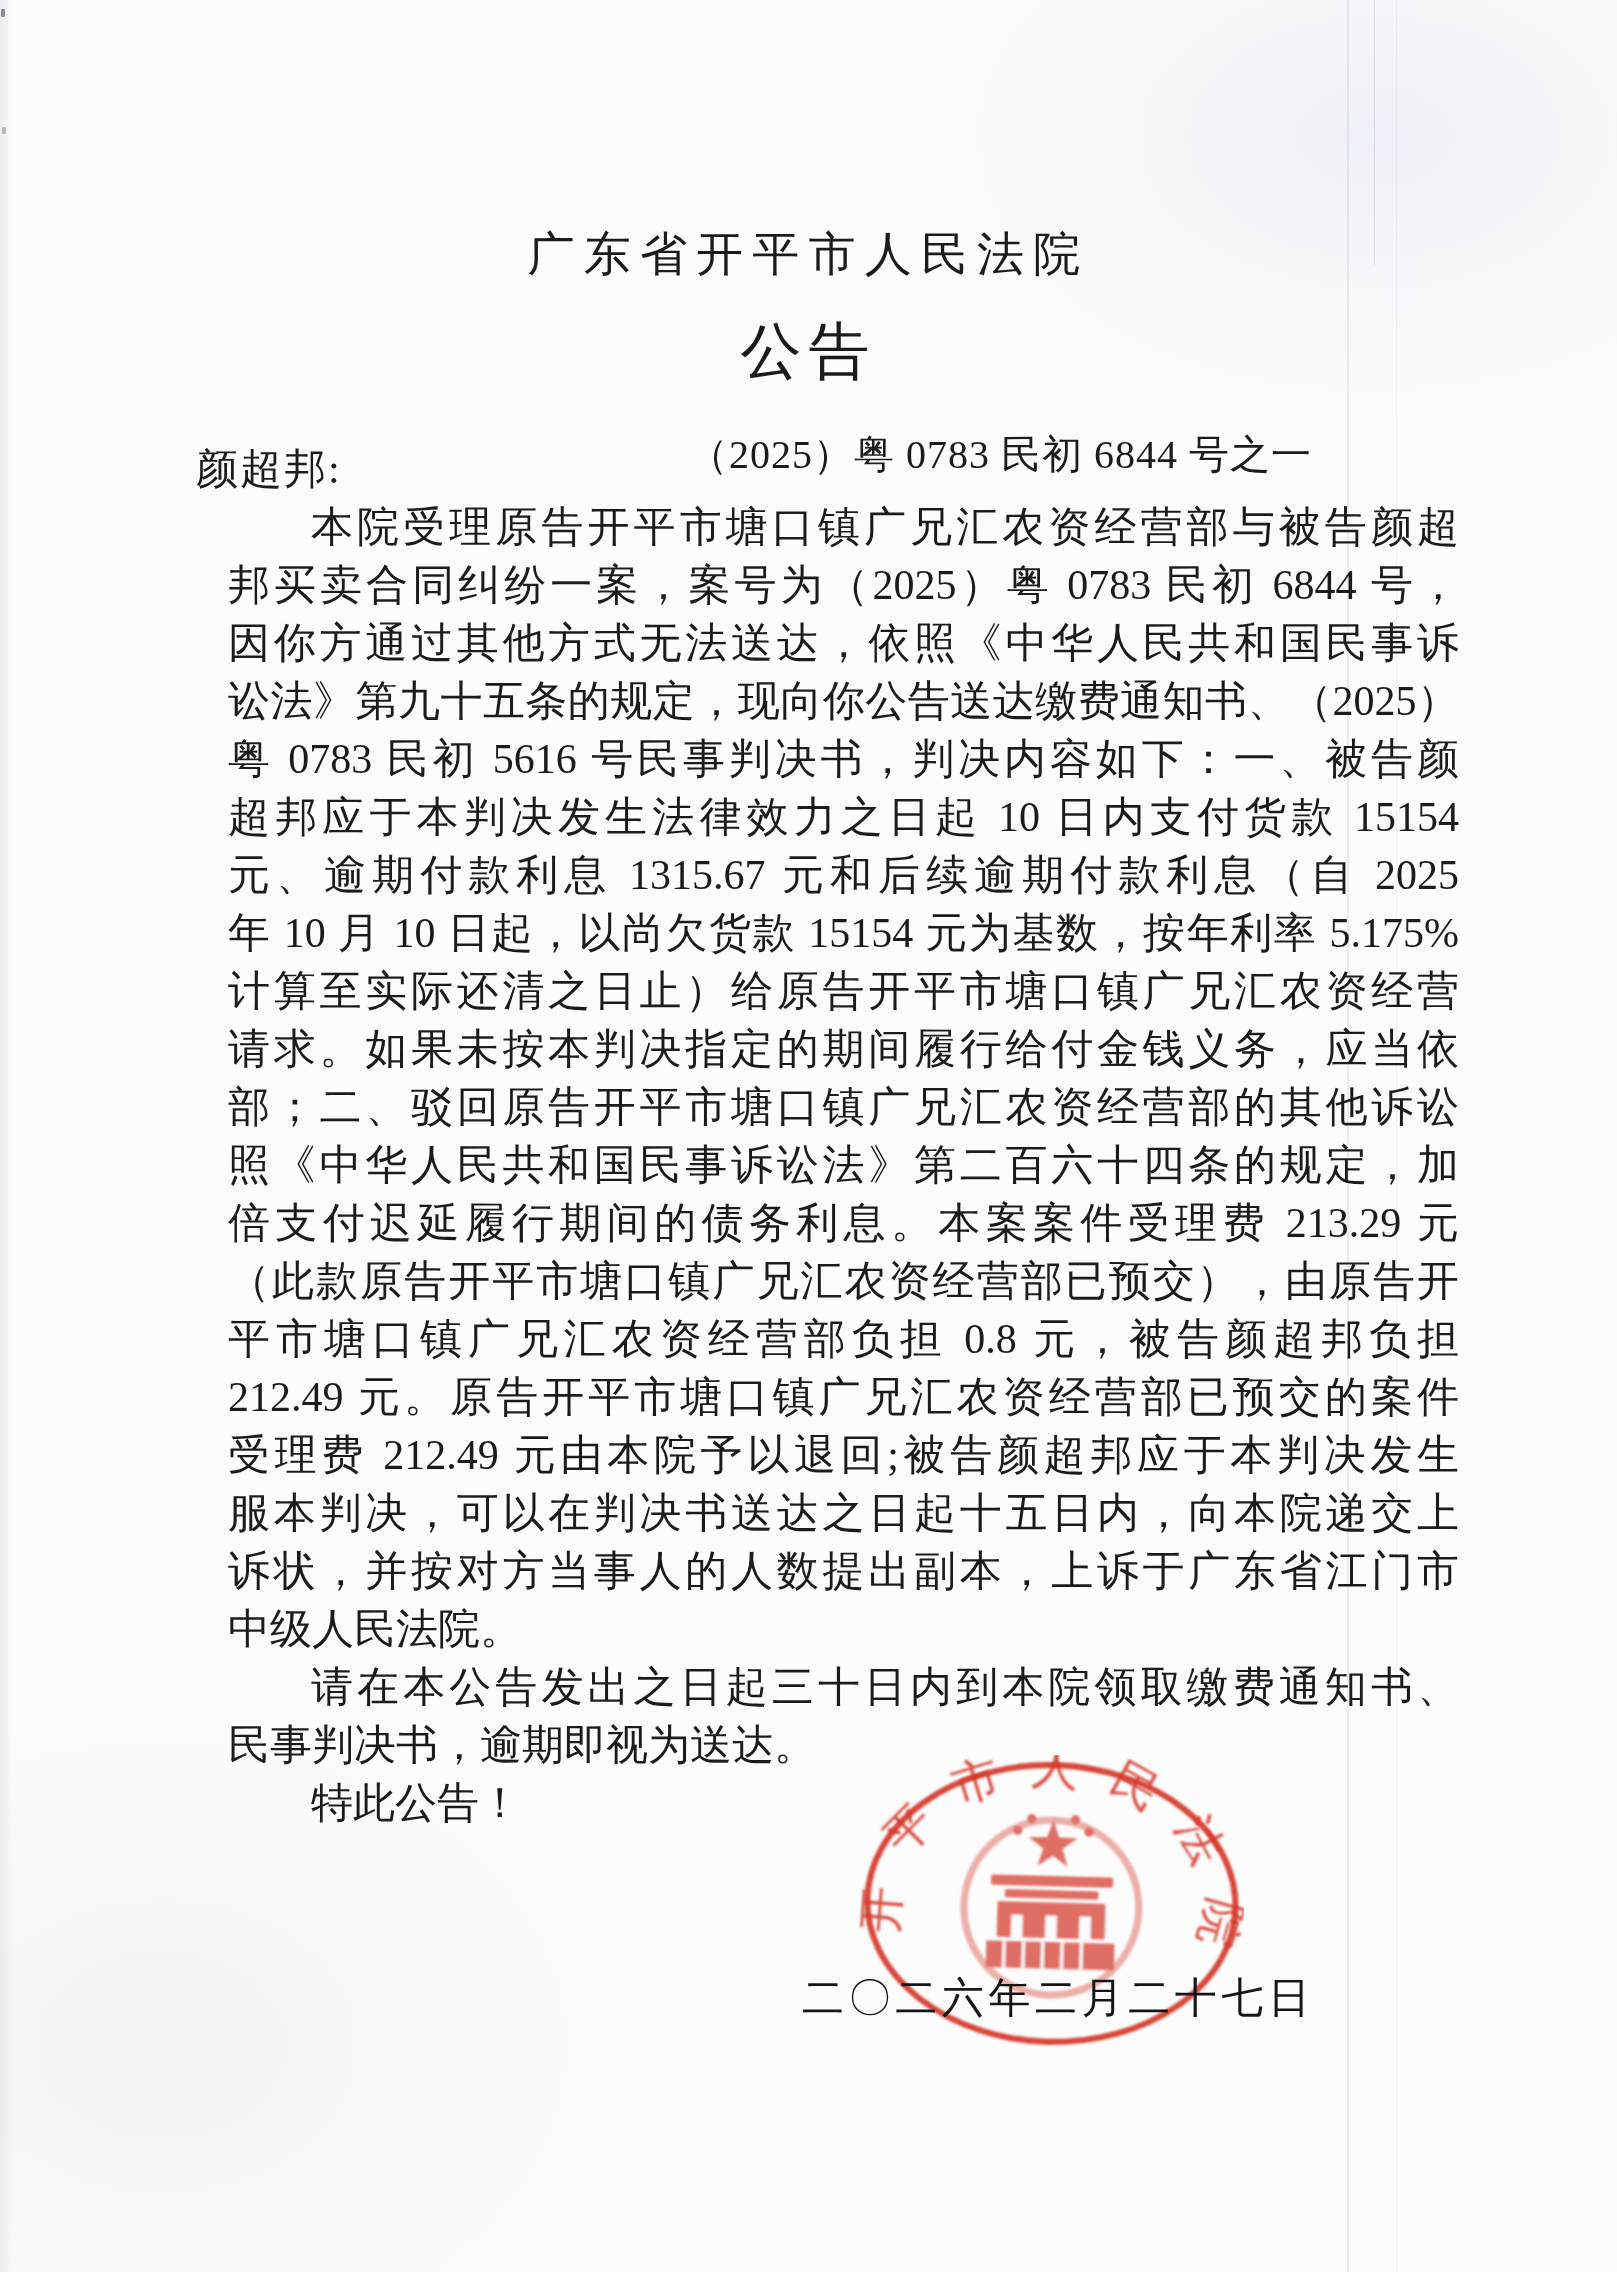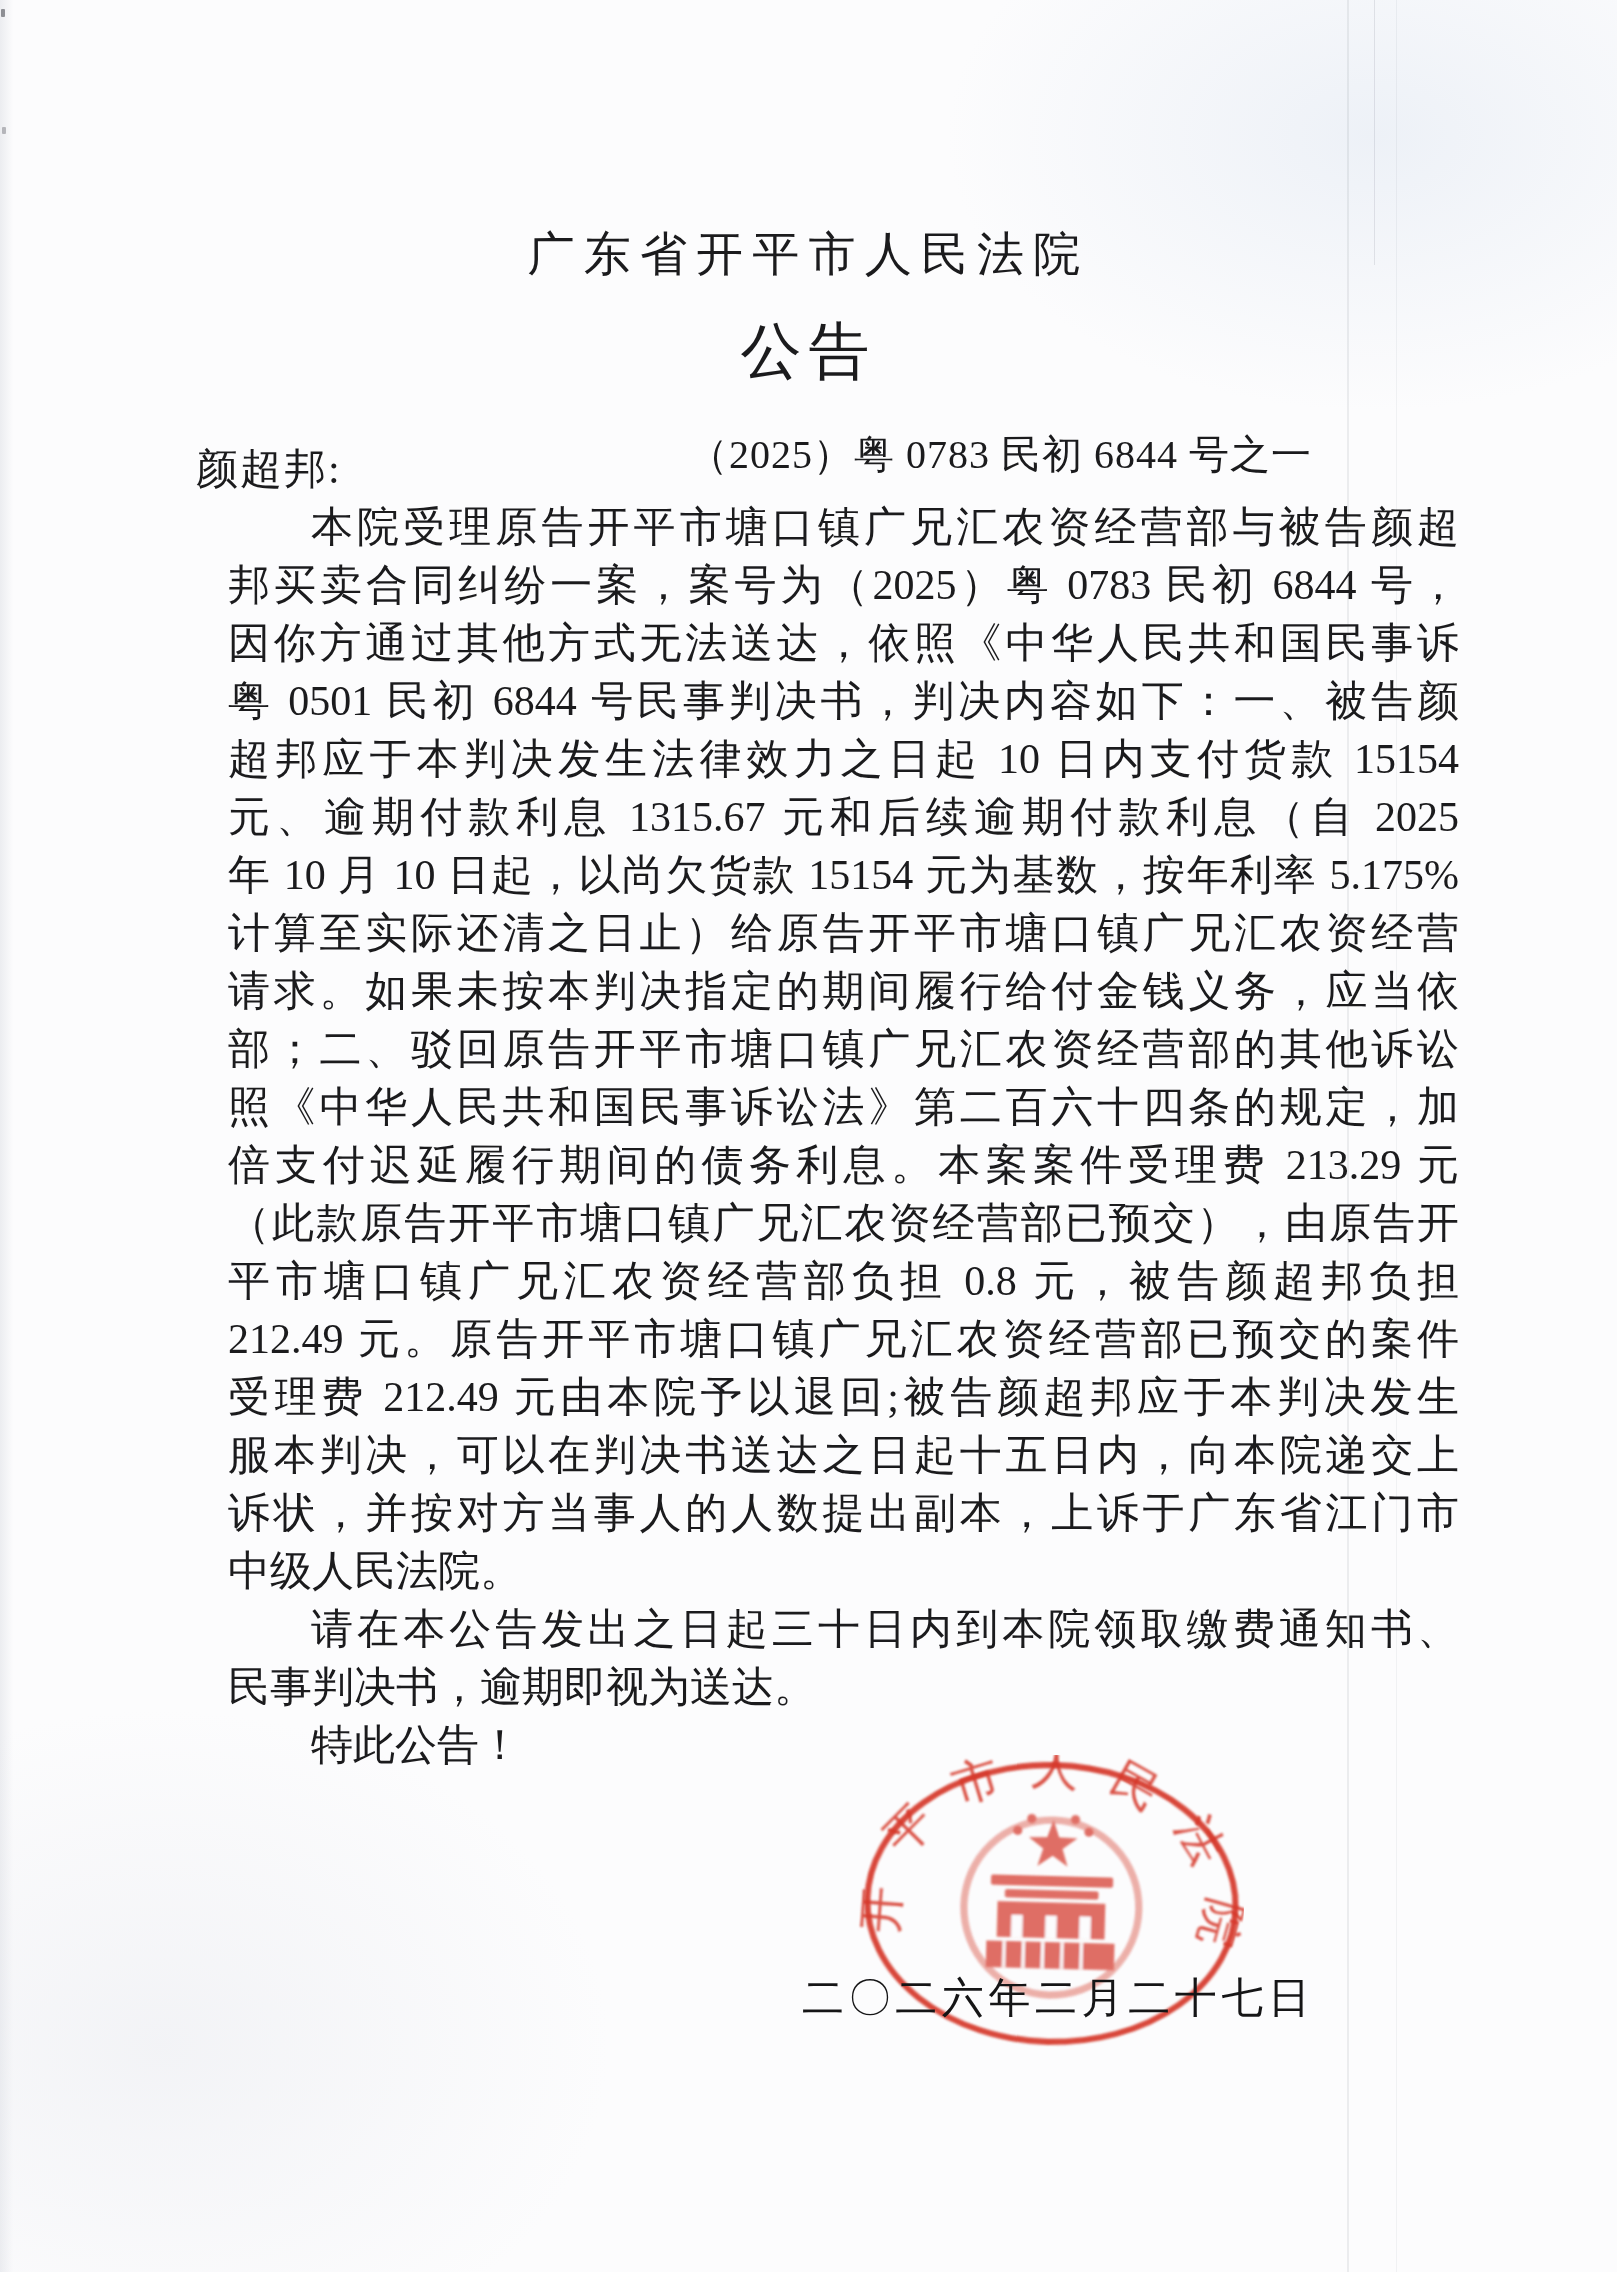--- a/index.html
+++ b/index.html
@@ -76,21 +76,22 @@
 
   <div class="court-title">广东省开平市人民法院</div>
   <div class="doc-type">公告</div>
   <div class="case-number">（2025）粤 0783 民初 6844 号之一</div>
   <div class="addressee">颜超邦:</div>
 
   <div class="body-block">
     <div class="line indent">本院受理原告开平市塘口镇广兄汇农资经营部与被告颜超</div>
     <div class="line">邦买卖合同纠纷一案，案号为（2025）粤 0783 民初 6844 号，</div>
     <div class="line">因你方通过其他方式无法送达，依照《中华人民共和国民事诉</div>
-    <div class="line">粤 0501 民初 6844 号民事判决书，判决内容如下：一、被告颜</div>
+    <div class="line">讼法》第九十五条的规定，现向你公告送达缴费通知书、（2025）</div>
+    <div class="line">粤 0783 民初 5616 号民事判决书，判决内容如下：一、被告颜</div>
     <div class="line">超邦应于本判决发生法律效力之日起 10 日内支付货款 15154</div>
     <div class="line">元、逾期付款利息 1315.67 元和后续逾期付款利息（自 2025</div>
     <div class="line">年 10 月 10 日起，以尚欠货款 15154 元为基数，按年利率 5.175%</div>
     <div class="line">计算至实际还清之日止）给原告开平市塘口镇广兄汇农资经营</div>
     <div class="line">请求。如果未按本判决指定的期间履行给付金钱义务，应当依</div>
     <div class="line">部；二、驳回原告开平市塘口镇广兄汇农资经营部的其他诉讼</div>
     <div class="line">照《中华人民共和国民事诉讼法》第二百六十四条的规定，加</div>
     <div class="line">倍支付迟延履行期间的债务利息。本案案件受理费 213.29 元</div>
     <div class="line">（此款原告开平市塘口镇广兄汇农资经营部已预交），由原告开</div>
     <div class="line">平市塘口镇广兄汇农资经营部负担 0.8 元，被告颜超邦负担</div>

